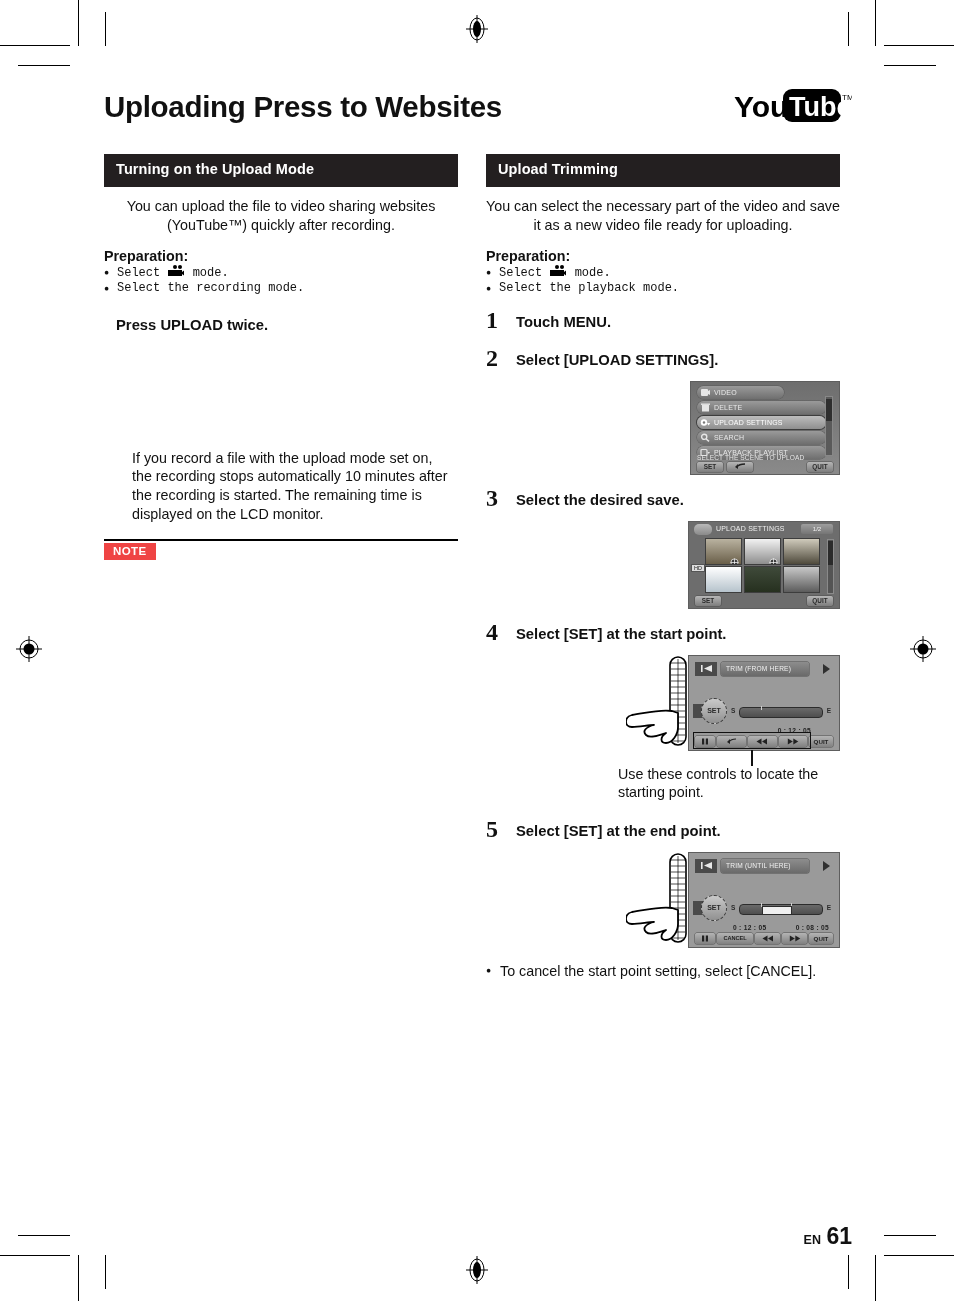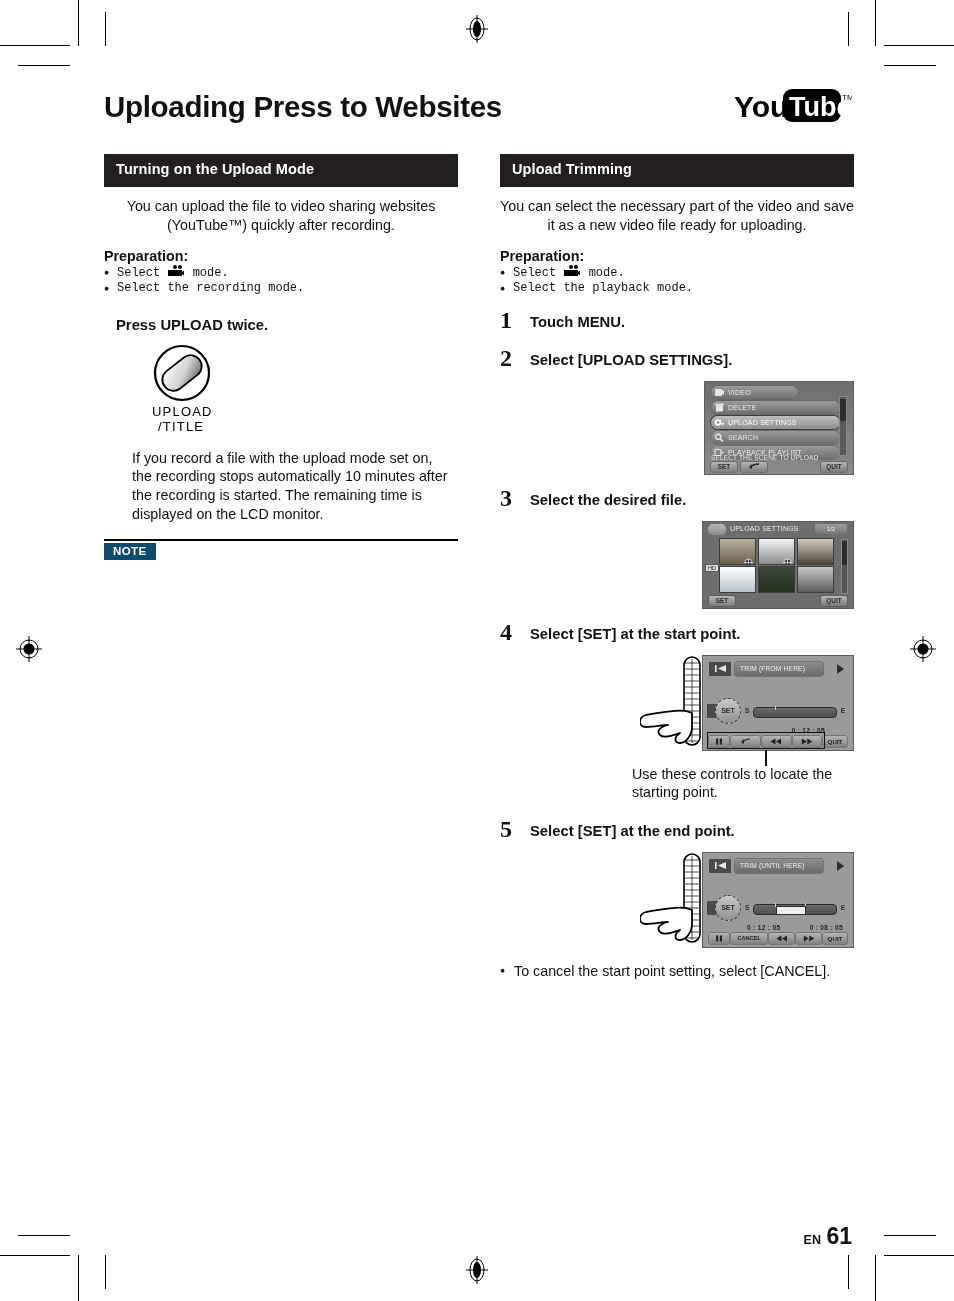--- a/index.html
+++ b/index.html
@@ -19,21 +19,21 @@
   .page-title{
     font-size:29.5px;font-weight:bold;letter-spacing:-0.3px;
     margin:0;padding:0;line-height:1.05;position:absolute;left:0;top:16px;
   }
   .yt-logo{position:absolute;right:-2px;top:10px;width:118px;height:42px;}
 
   
   .cols{position:absolute;top:78px;left:0;width:746px;}
   .col{position:absolute;top:0;width:354px;}
   .col-left{left:0;}
-  .col-right{left:396px;}
+  .col-right{left:382px;}
 
   .sec-head{
     background:#231f20;color:#fff;font-size:14.5px;font-weight:bold;
     padding:8px 12px 9px 12px;letter-spacing:0.1px;line-height:1.1;
   }
   p.body{font-size:14.3px;line-height:1.30;margin:10px 0 0 0;text-align:center;}
   p.body.tight{margin-top:8px;}
   .prep-head{font-size:14.3px;font-weight:bold;margin:14px 0 0 0;}
   ul.prep{list-style:none;margin:1px 0 0 0;padding:0;}
   ul.prep li{font-size:12px;line-height:1.28;position:relative;padding-left:13px;font-family:Liberation Mono, monospace;}
@@ -46,21 +46,21 @@
   .illus{position:relative;height:98px;margin-top:10px;}
   .upload-btn-art{position:absolute;left:38px;top:0;width:84px;height:92px;}
   .rec-panel{position:absolute;left:172px;top:-4px;width:142px;height:96px;background:#d4d4d4;}
   .rec-key{position:absolute;left:38px;top:18px;width:66px;height:38px;background:#4b4b4b;border-radius:6px;}
   .rec-key .globe{position:absolute;left:50%;top:4px;transform:translateX(-50%);}
   .rec-key .on{position:absolute;left:0;right:0;bottom:3px;text-align:center;color:#fff;font-size:12.5px;font-weight:bold;letter-spacing:0.4px;}
   .rec-label{position:absolute;left:0;right:0;top:60px;text-align:center;font-size:12.5px;font-weight:bold;color:#1a1a1a;letter-spacing:0.2px;}
 
   .indent-para{margin:8px 4px 0 28px;font-size:14.3px;line-height:1.30;}
   .rule{border-top:2.4px solid #000;margin:16px 0 0 0;}
-  .note-tag{display:inline-block;background:#0c4a6e;color:#fff;font-size:11.5px;
+  .note-tag{display:inline-block;background:#ef4444;color:#fff;font-size:11.5px;
     font-weight:bold;padding:2px 9px 3px 9px;margin-top:0;letter-spacing:0.4px;}
 
   
   .step{position:relative;margin-top:16px;padding-left:30px;min-height:22px;}
   .step .num{position:absolute;left:0;top:-5px;font-size:24px;font-weight:bold;line-height:1;font-family:"Liberation Serif",serif;}
   .step .txt{font-size:14.8px;font-weight:bold;line-height:1.2;}
 
   
   .lcd-wrap{display:flex;justify-content:flex-end;margin-top:8px;}
   .lcd{
@@ -239,35 +239,20 @@
               </svg>
           </span>
           <span>mode.</span>
         </li>
         <li>Select the recording mode.</li>
       </ul>
 
       <p class="press-head">Press UPLOAD twice.</p>
 
       <div class="illus">
-        <div class="upload-btn-art">
-          <svg width="84" height="92" viewBox="0 0 84 92">
-            <defs>
-              <linearGradient id="gsl" x1="0" y1="0" x2="1" y2="1">
-                <stop offset="0%" stop-color="#ffffff"></stop>
-                  <stop offset="55%" stop-color="#d2d2d2"></stop>
-                  <stop offset="100%" stop-color="#5d5d5d"></stop>
-              </linearGradient>
-            </defs>
-            <circle cx="40" cy="30" r="27" fill="none" stroke="#000" stroke-width="2.2"></circle>
-            <rect x="18" y="19" width="44" height="22" rx="11" transform="rotate(-38 40 30)" fill="url(#gsl)" stroke="#000" stroke-width="1.8"></rect>
-            <text x="10" y="73" font-family="Liberation Sans, sans-serif" font-size="13" letter-spacing="1.2" fill="#000">UPLOAD</text>
-            <text x="16" y="88" font-family="Liberation Sans, sans-serif" font-size="13" letter-spacing="1.2" fill="#000">/TITLE</text>
-          </svg>
-        </div>
       </div>
 
       <p class="indent-para">If you record a file with the upload mode set on, the recording stops automatically 10 minutes after the recording is started. The remaining time is displayed on the LCD monitor.</p>
 
       <div class="rule"></div>
 
       <div><span class="note-tag">NOTE</span></div>
     </div>
 
     <div class="col col-right">
@@ -353,21 +338,21 @@
                 <path d="M12 1 q-6 0 -8 3" stroke="#222" stroke-width="1.3" fill="none"></path>
                 <path d="M5 1 L2 4 L5 6 Z" fill="#222"></path>
               </svg>
           </div>
           <div class="lcd-btn quit">QUIT</div>
         </div>
       </div>
 
       <div class="step">
         <span class="num">3</span>
-        <span class="txt">Select the desired file.</span>
+        <span class="txt">Select the desired save.</span>
       </div>
 
       <div class="lcd-wrap">
         <div class="lcd files">
           <div class="files-top">
             <div class="vid-ico"></div>
             <div class="ttl">UPLOAD SETTINGS</div>
             <div class="pg">1/2</div>
           </div>
           <div class="thumbgrid">

